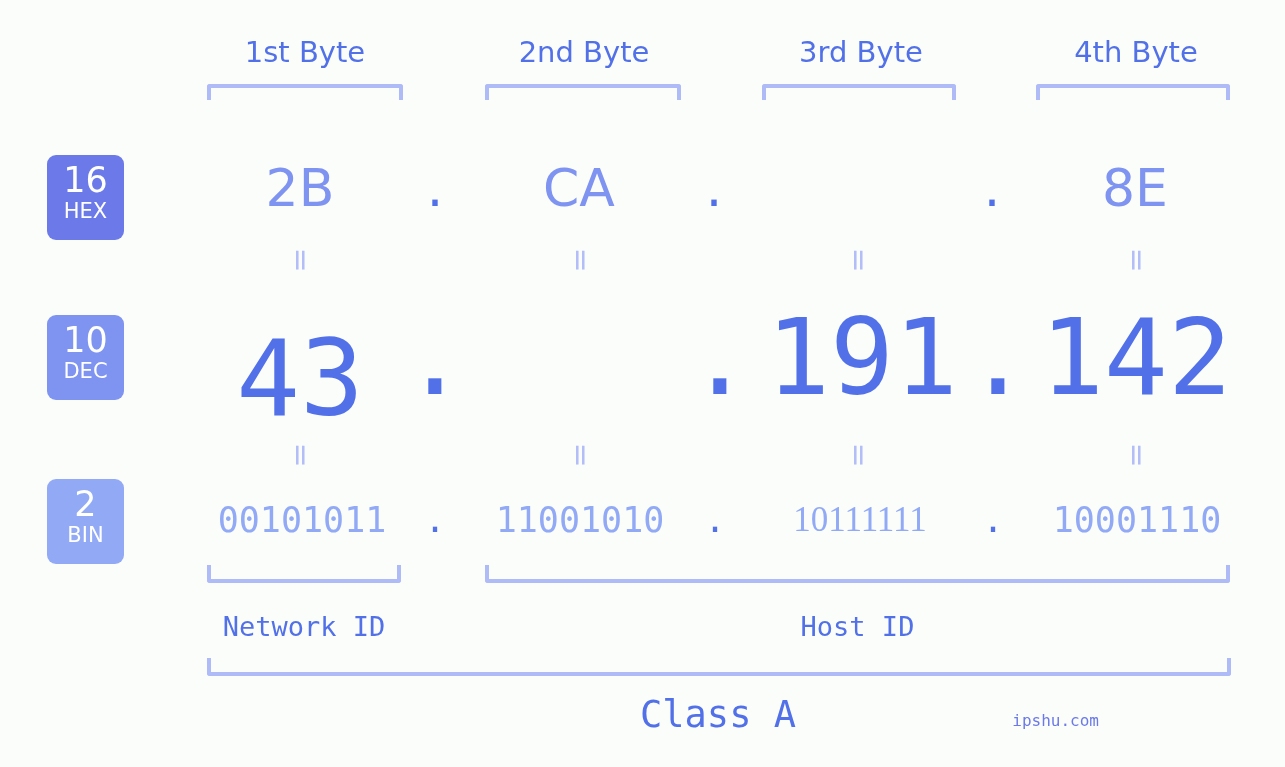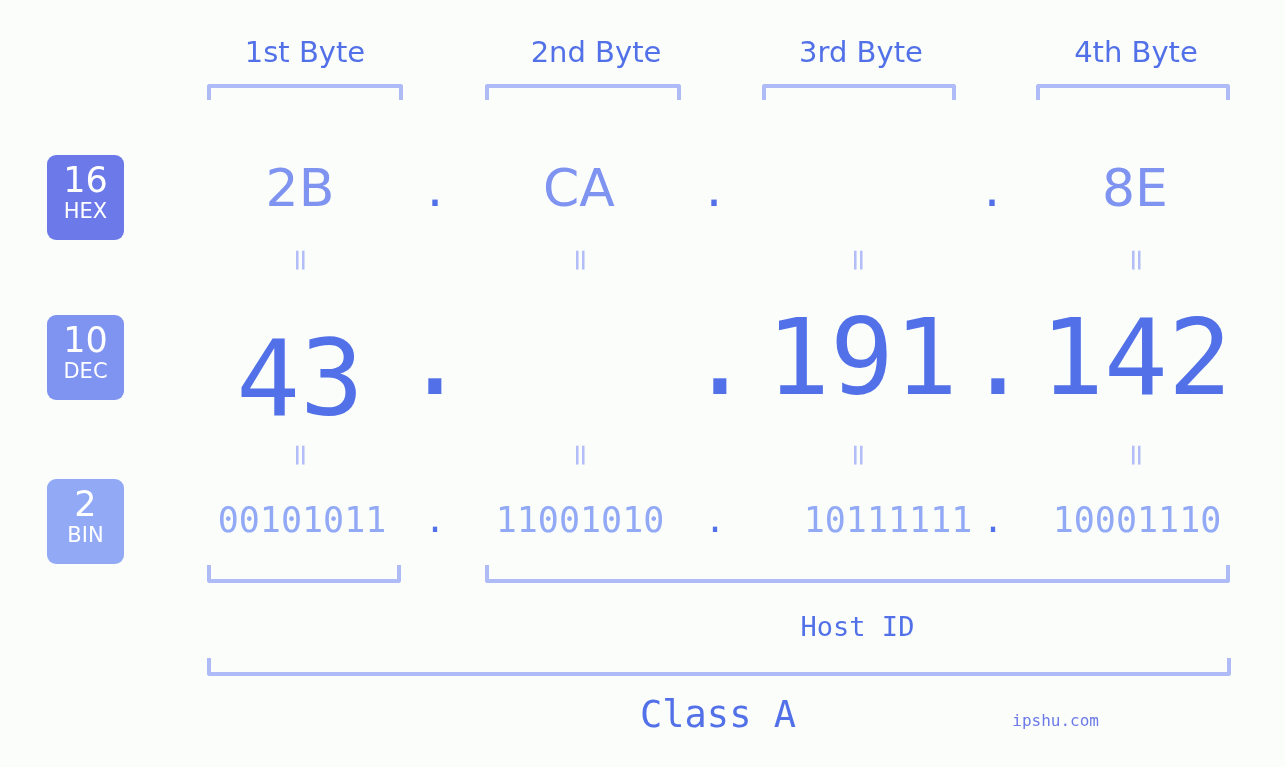--- a/index.html
+++ b/index.html
@@ -206,21 +206,21 @@
     color: #6b7ae8;
     white-space: nowrap;
   }
 </style>
 </head>
 <body>
 
 <div id="canvas">
 
   <div class="byte-header" style="left:205px;width:200px;">1st Byte</div>
-  <div class="byte-header" style="left:496px;width:200px;">2nd Byte</div>
+  <div class="byte-header" style="left:484px;width:200px;">2nd Byte</div>
   <div class="byte-header" style="left:761px;width:200px;">3rd Byte</div>
   <div class="byte-header" style="left:1036px;width:200px;">4th Byte</div>
 
   <div class="top-bracket" style="left:207px;width:196px;"></div>
   <div class="top-bracket" style="left:485px;width:196px;"></div>
   <div class="top-bracket" style="left:762px;width:194px;"></div>
   <div class="top-bracket" style="left:1036px;width:194px;"></div>
 
   <div class="badge badge-hex">
     <span class="num">16</span>
@@ -256,27 +256,28 @@
 
   <div class="eq" style="left:288px;top:440px;">=</div>
   <div class="eq" style="left:568px;top:440px;">=</div>
   <div class="eq" style="left:846px;top:440px;">=</div>
   <div class="eq" style="left:1124px;top:440px;">=</div>
 
   <div class="bin-val" style="left:202px;width:200px;">00101011</div>
   <div class="bin-dot" style="left:420px;">.</div>
   <div class="bin-val" style="left:480px;width:200px;">11001010</div>
   <div class="bin-dot" style="left:700px;">.</div>
-  <div class="bin-val" style="left:788px;width:200px;">10111111</div>
+  <div class="bin-val" style="left:760px;width:200px;font-family:Liberation Serif, serif;">10111111</div>
   <div class="bin-dot" style="left:978px;">.</div>
   <div class="bin-val" style="left:1037px;width:200px;">10001110</div>
 
   <div class="bot-bracket" style="left:207px;top:565px;width:194px;"></div>
   <div class="bot-bracket" style="left:485px;top:565px;width:745px;"></div>
 
+  <div class="span-label" style="left:207px;top:608px;width:194px;">Network ID</div>
   <div class="span-label" style="left:485px;top:608px;width:745px;">Host ID</div>
 
   <div class="bot-bracket" style="left:207px;top:658px;width:1024px;"></div>
   <div class="class-label">Class A</div>
 
   <div class="watermark">ipshu.com</div>
 
 </div>
 
 </body></html>

